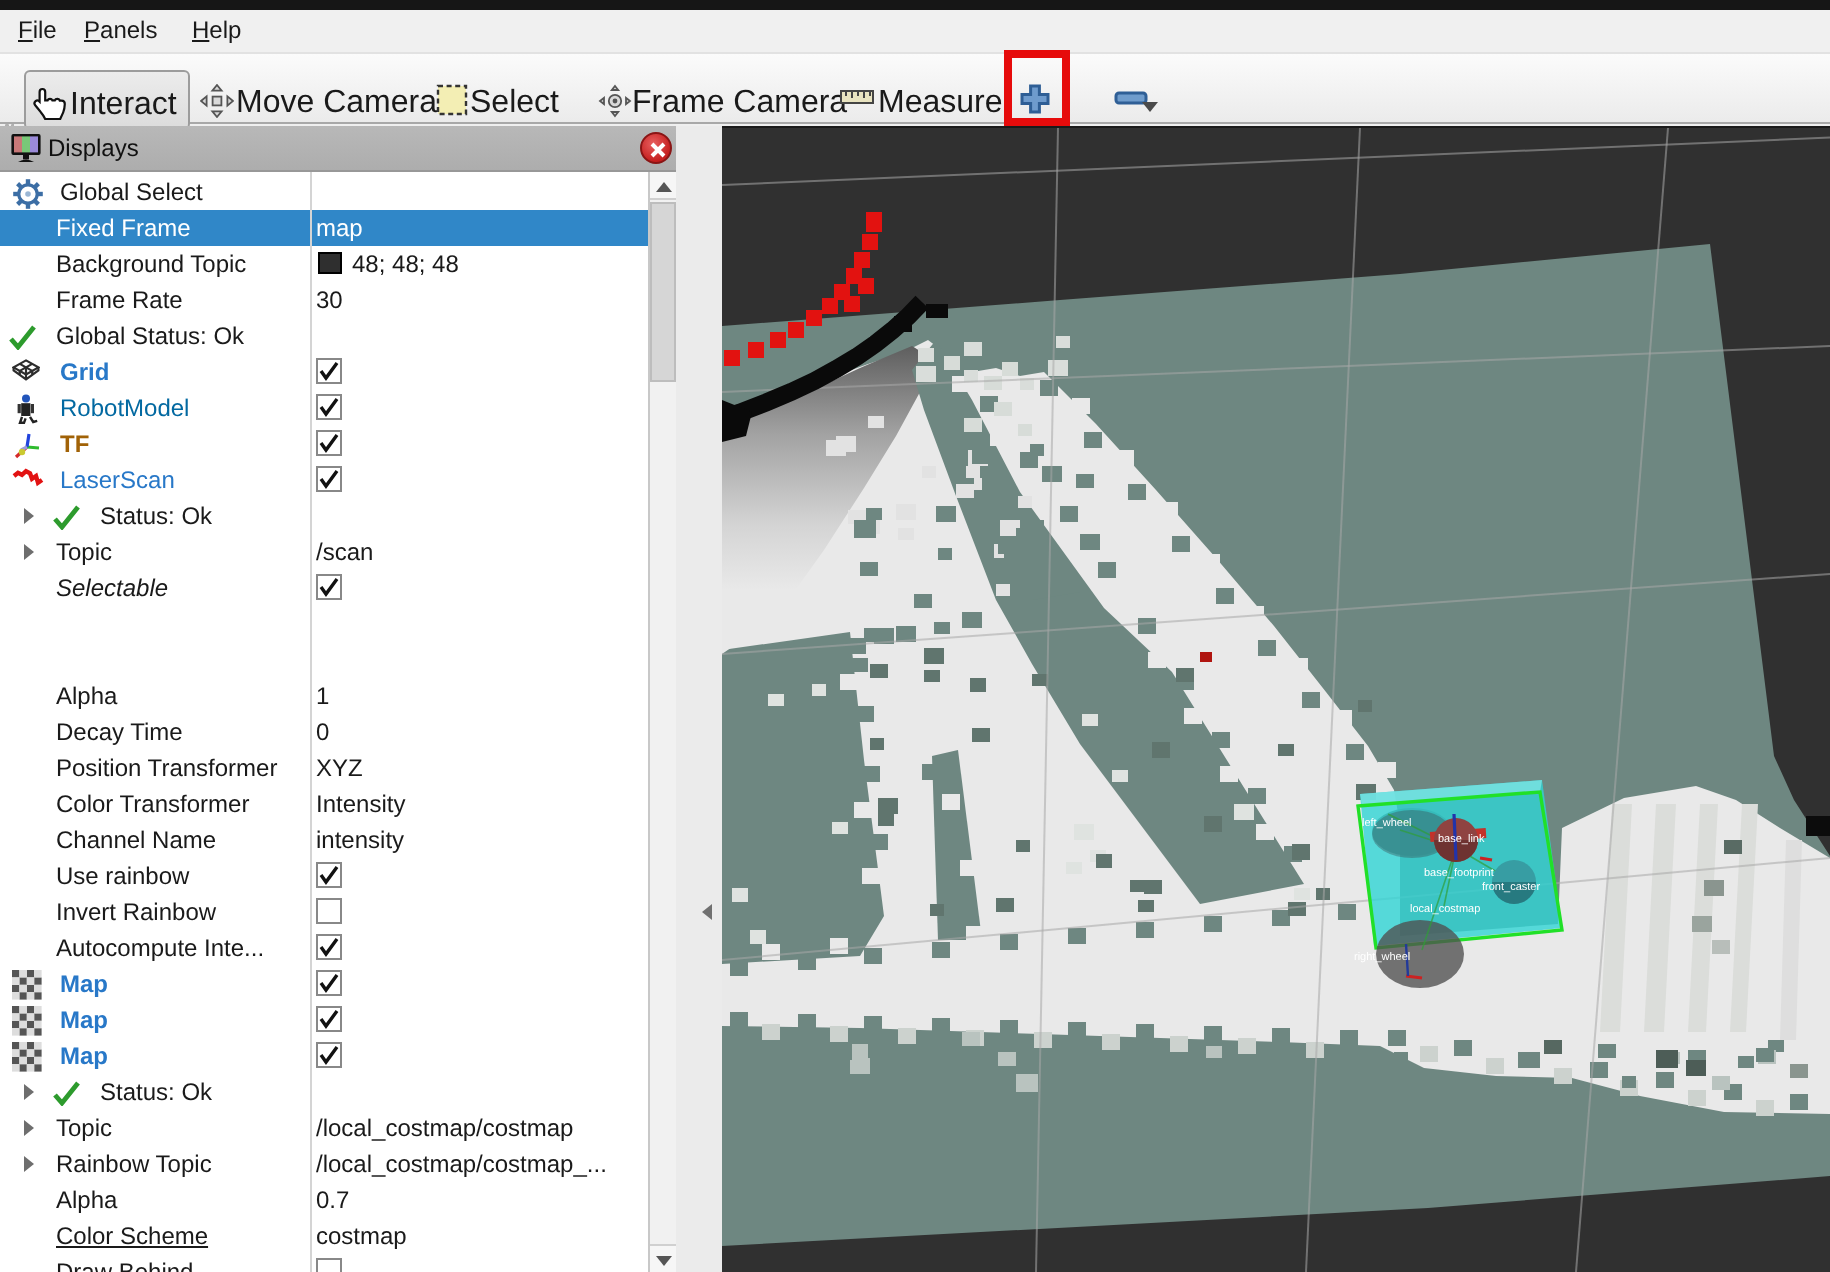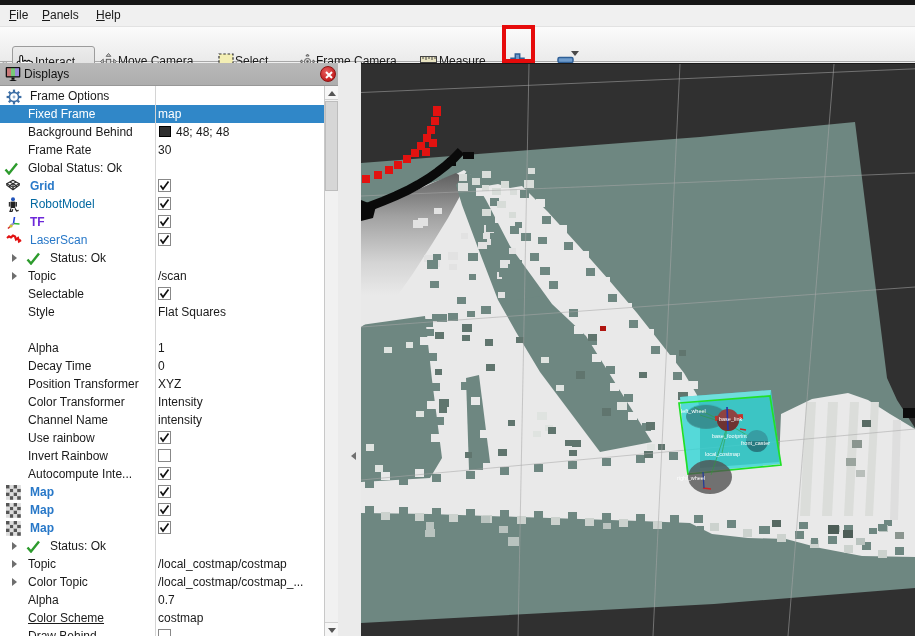--- a/index.html
+++ b/index.html
@@ -1,20 +1,20 @@
 <!DOCTYPE html>
 <html><head><meta charset="utf-8"><style>
 *{margin:0;padding:0;box-sizing:border-box;}
 body{width:915px;height:636px;overflow:hidden;font-family:"Liberation Sans",sans-serif;background:#efefef;position:relative;}
 .topbar{position:absolute;left:0;top:0;width:915px;height:5px;background:#161616;}
 .menubar{position:absolute;left:0;top:5px;width:915px;height:21px;background:#f0f0f0;font-size:12px;color:#1a1a1a;}
 .menubar span{position:absolute;top:3px;}
 .menubar u{text-decoration:underline;}
 .toolbar{position:absolute;left:0;top:26px;width:915px;height:36px;background:linear-gradient(#fbfbfb,#ebebeb);border-top:1px solid #e2e2e2;border-bottom:1px solid #a8a8a8;}
-.tbtn{position:absolute;top:19px;height:30px;font-size:12px;color:#1a1a1a;white-space:nowrap;}
+.tbtn{position:absolute;top:8px;height:30px;font-size:16px;color:#1a1a1a;white-space:nowrap;}
 .interact{left:12px;width:83px;border:1px solid #9c9c9c;border-radius:3px;background:linear-gradient(#ececec,#dcdcdc);}
 .ticon{position:absolute;top:7px;}
 .tlab{position:absolute;top:8px;}
 .handle{position:absolute;left:2px;top:34px;width:5px;height:20px;background-image:radial-gradient(circle,#b0b0b0 1px,transparent 1.2px);background-size:3px 4px;}
 .redbox{position:absolute;left:502px;top:25px;width:33px;height:38px;border:4px solid #e60b0b;}
 .panel{position:absolute;left:0;top:63px;width:338px;height:573px;background:#fff;}
 .phead{position:absolute;left:0;top:0;width:338px;height:23px;background:linear-gradient(#b8b8b8,#adadad);border-bottom:1px solid #989898;}
 .phead .t{position:absolute;left:24px;top:4px;font-size:12px;color:#111;}
 .tree{position:absolute;left:0;top:23px;width:324px;height:550px;background:#fff;overflow:hidden;}
 .row{position:absolute;left:0;width:324px;height:18px;font-size:12px;color:#1a1a1a;}
@@ -138,28 +138,28 @@
               <line x1="8" y1="0.6" x2="8" y2="3"></line>
               <line x1="8" y1="13" x2="8" y2="15.4"></line>
               <line x1="0.6" y1="8" x2="3" y2="8"></line>
               <line x1="13" y1="8" x2="15.4" y2="8"></line>
               <line x1="2.8" y1="2.8" x2="4.5" y2="4.5"></line>
               <line x1="11.5" y1="11.5" x2="13.2" y2="13.2"></line>
               <line x1="2.8" y1="13.2" x2="4.5" y2="11.5"></line>
               <line x1="11.5" y1="4.5" x2="13.2" y2="2.8"></line>
             </g>
           </svg></span>
-        <span class="lab" style="left:30px;">Frame Options</span>
+        <span class="lab" style="left:30px;">Global Select</span>
       </div>
 <div class="row sel" style="top:19px">
         <span class="lab" style="left:28px;">Fixed Frame</span>
         <span class="val" style="color:#fff;">map</span>
       </div>
 <div class="row" style="top:37px">
-        <span class="lab" style="left:28px;">Background Behind</span>
+        <span class="lab" style="left:28px;">Background Topic</span>
         <span class="sw"></span>
         <span class="val" style="left:176px">48; 48; 48</span>
       </div>
 <div class="row" style="top:55px">
         <span class="lab" style="left:28px;">Frame Rate</span>
         <span class="val" style="">30</span>
       </div>
 <div class="row" style="top:73px">
         <span class="ric" style="left:4px;top:3px"><svg width="15" height="13" viewBox="0 0 15 13">
             <path d="M1.5 7.5 L5 11.5 L13 1.5" fill="none" stroke="#2d9b2d" stroke-width="2.4"></path>
@@ -197,21 +197,21 @@
 <div class="row" style="top:127px">
         <span class="ric" style="left:6px;top:2px"><svg width="15" height="16" viewBox="0 0 15 16">
             <g stroke-width="1.6" fill="none">
               <path d="M7.5 8.5 L2 13.5" stroke="#d42a2a"></path>
               <path d="M7.5 8.5 L13.5 9" stroke="#2fbb2f"></path>
               <path d="M7.5 8.5 L8.5 2" stroke="#2244dd"></path>
               <path d="M7.5 8.5 L4.5 10" stroke="#9a9adf"></path>
               <circle cx="5" cy="11" r="1.6" fill="#caca30" stroke="none"></circle>
             </g>
           </svg></span>
-        <span class="lab" style="left:30px;font-weight:bold;color:#6d28d9;">TF</span>
+        <span class="lab" style="left:30px;font-weight:bold;color:#a16207;">TF</span>
         <span class="cb"><svg width="13" height="13" viewBox="0 0 13 13">
             <rect x="0.5" y="0.5" width="12" height="12" fill="#fff" stroke="#888"></rect>
             <path d="M2.5 6.5 L5 10 L10.5 2.5" fill="none" stroke="#111" stroke-width="1.7"></path>
           </svg></span>
       </div>
 <div class="row" style="top:145px">
         <span class="ric" style="left:6px;top:2px"><svg width="16" height="11" viewBox="0 0 16 11">
             <path d="M1 5 L3 3.4 L5 4.4 L7 2.6 L9 3.6 L10 6.4 L12 5 L13 8.4 L15 7" fill="none" stroke="#e21212" stroke-width="2.2"></path>
           </svg></span>
         <span class="lab" style="left:30px;font-weight:normal;color:#2878c8;">LaserScan</span>
@@ -226,29 +226,25 @@
             <path d="M1.5 7.5 L5 11.5 L13 1.5" fill="none" stroke="#2d9b2d" stroke-width="2.4"></path>
           </svg></span>
         <span class="lab" style="left:50px;">Status: Ok</span>
       </div>
 <div class="row" style="top:181px">
         <span class="arr"></span>
         <span class="lab" style="left:28px;">Topic</span>
         <span class="val" style="">/scan</span>
       </div>
 <div class="row" style="top:199px">
-        <span class="lab" style="left:28px;">Selectable</span>
-        <span class="cb"><svg width="13" height="13" viewBox="0 0 13 13">
-            <rect x="0.5" y="0.5" width="12" height="12" fill="#fff" stroke="#888"></rect>
-            <path d="M2.5 6.5 L5 10 L10.5 2.5" fill="none" stroke="#111" stroke-width="1.7"></path>
-          </svg></span>
-      </div>
-<div class="row" style="top:217px">
-        <span class="lab" style="left:28px;">Style</span>
-        <span class="val" style="">Flat Squares</span>
+        <span class="lab" style="left:28px;font-style:italic;">Selectable</span>
+        <span class="cb"><svg width="13" height="13" viewBox="0 0 13 13">
+            <rect x="0.5" y="0.5" width="12" height="12" fill="#fff" stroke="#888"></rect>
+            <path d="M2.5 6.5 L5 10 L10.5 2.5" fill="none" stroke="#111" stroke-width="1.7"></path>
+          </svg></span>
       </div>
 <div class="row" style="top:253px">
         <span class="lab" style="left:28px;">Alpha</span>
         <span class="val" style="">1</span>
       </div>
 <div class="row" style="top:271px">
         <span class="lab" style="left:28px;">Decay Time</span>
         <span class="val" style="">0</span>
       </div>
 <div class="row" style="top:289px">
@@ -377,21 +373,21 @@
           </svg></span>
         <span class="lab" style="left:50px;">Status: Ok</span>
       </div>
 <div class="row" style="top:469px">
         <span class="arr"></span>
         <span class="lab" style="left:28px;">Topic</span>
         <span class="val" style="">/local_costmap/costmap</span>
       </div>
 <div class="row" style="top:487px">
         <span class="arr"></span>
-        <span class="lab" style="left:28px;">Color Topic</span>
+        <span class="lab" style="left:28px;">Rainbow Topic</span>
         <span class="val" style="">/local_costmap/costmap_...</span>
       </div>
 <div class="row" style="top:505px">
         <span class="lab" style="left:28px;">Alpha</span>
         <span class="val" style="">0.7</span>
       </div>
 <div class="row" style="top:523px">
         <span class="lab" style="left:28px;text-decoration:underline;">Color Scheme</span>
         <span class="val" style="">costmap</span>
       </div>

